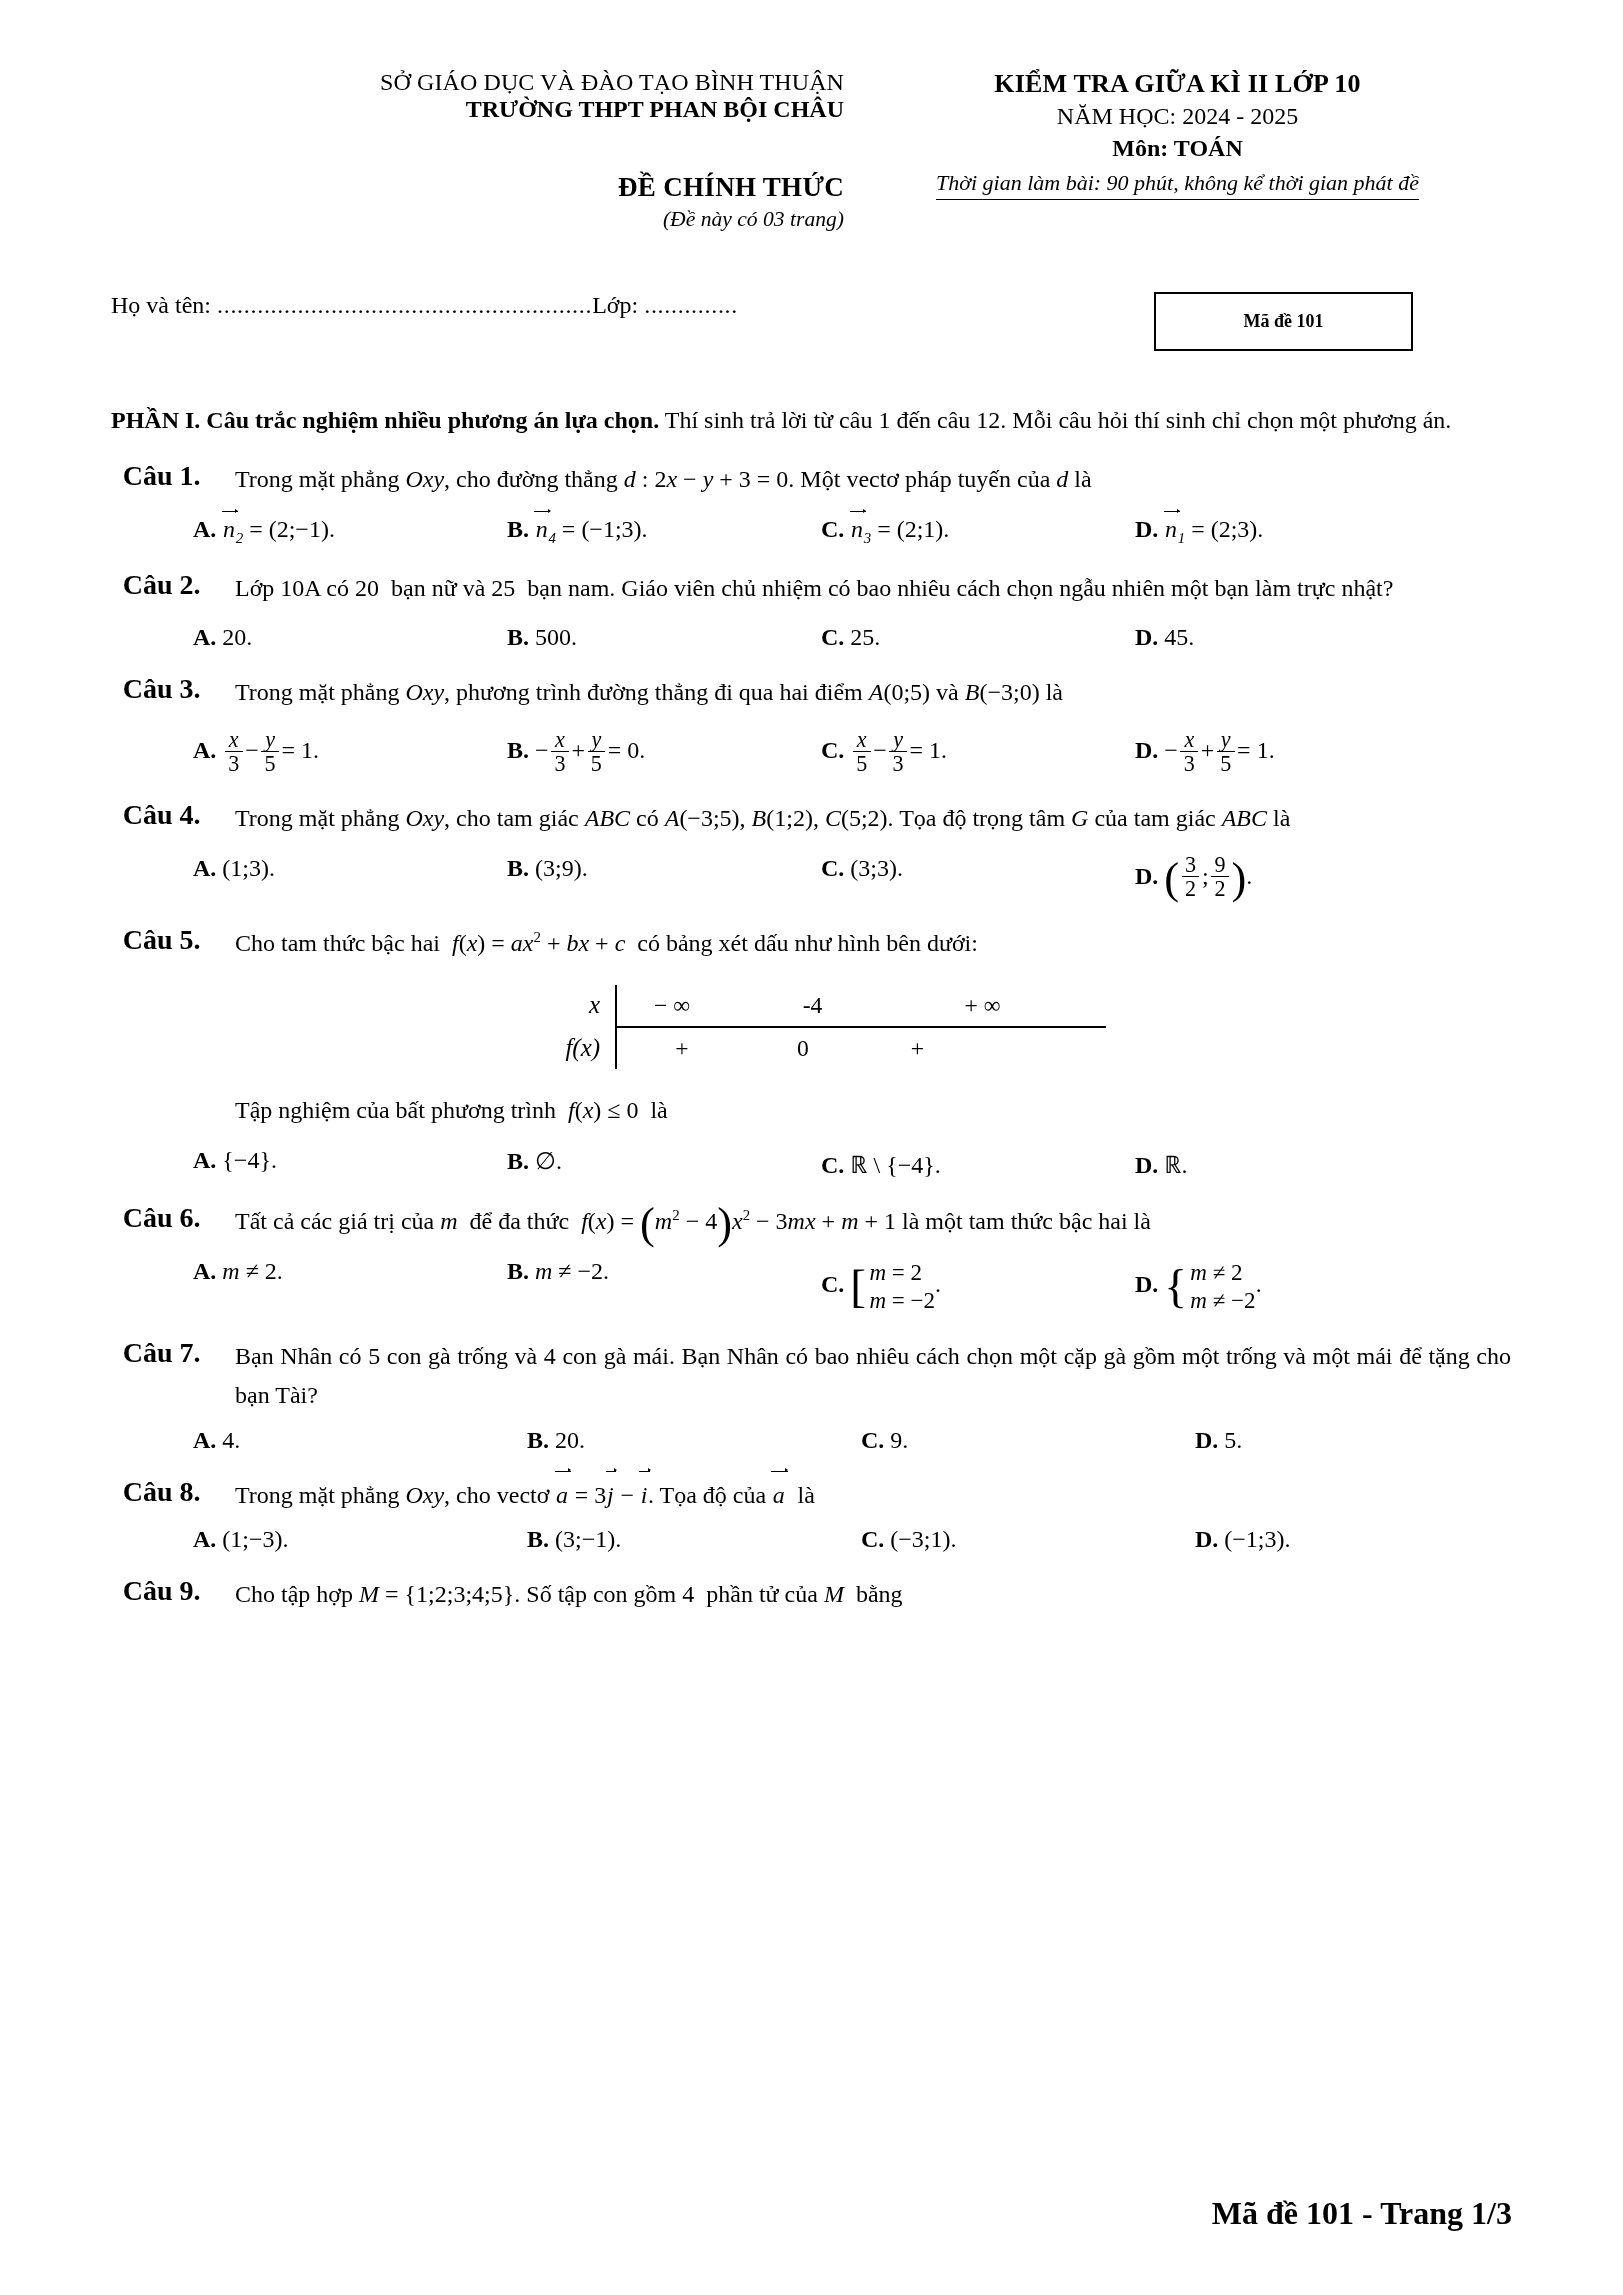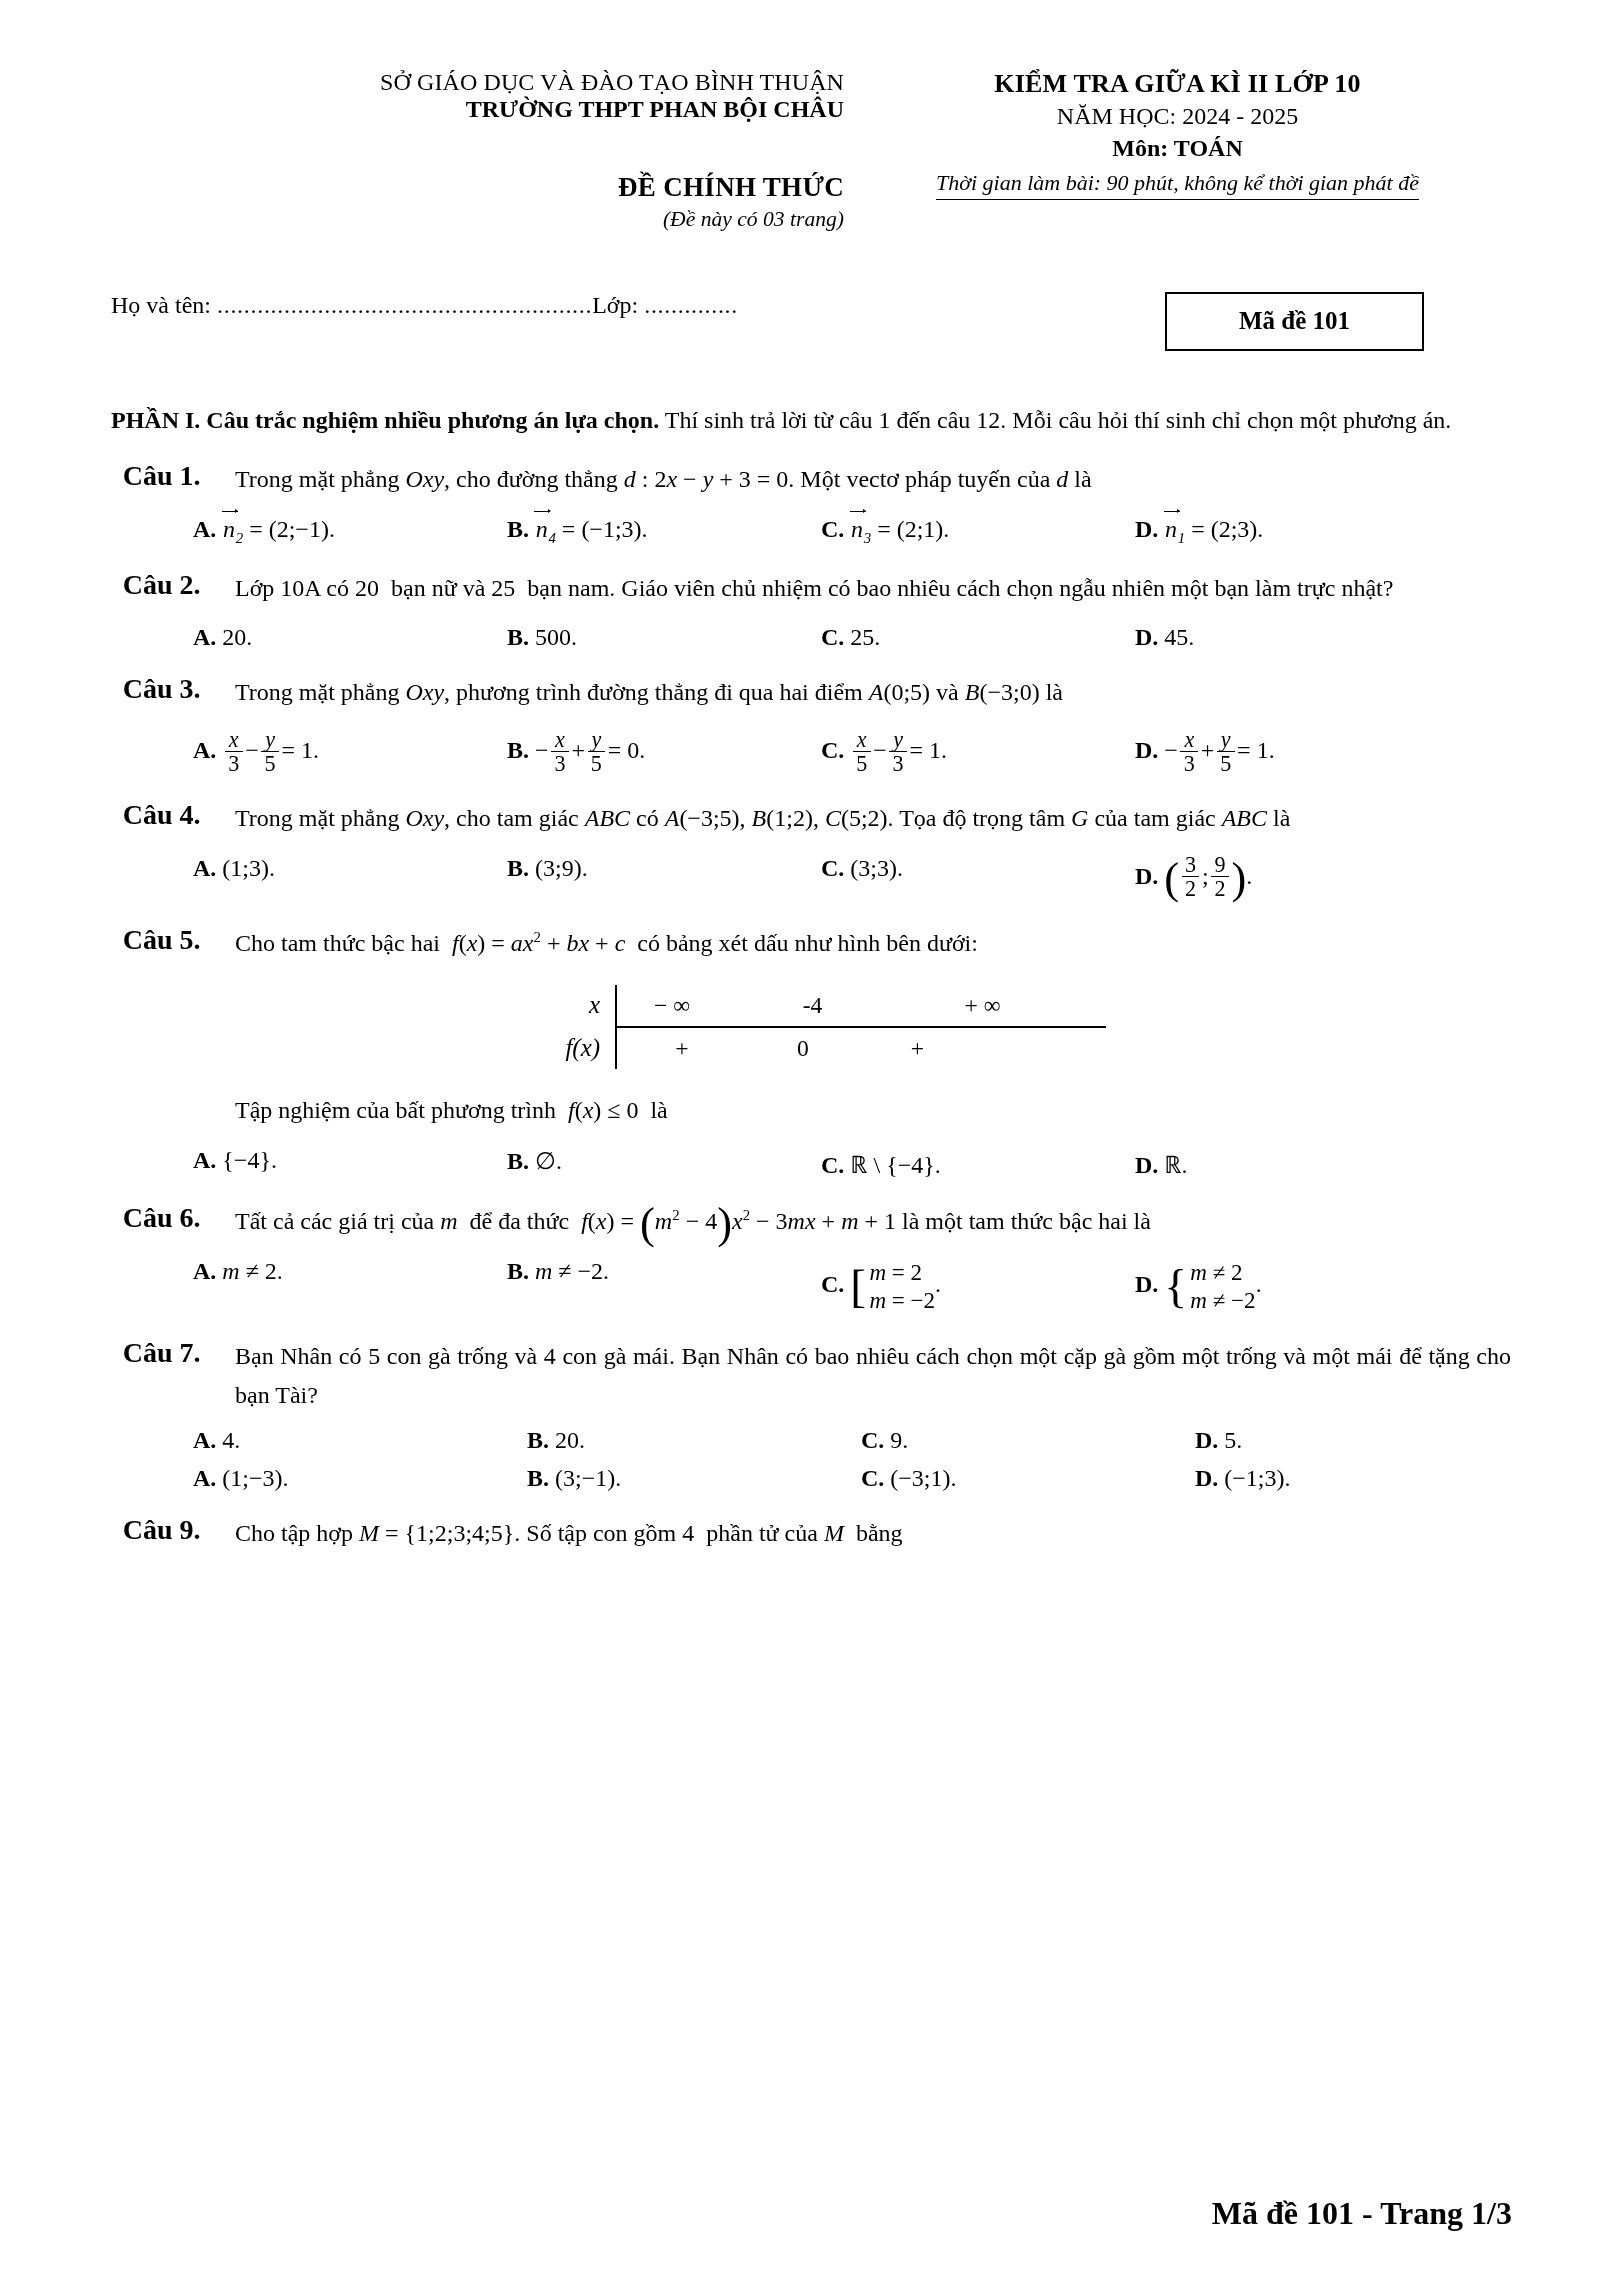--- a/index.html
+++ b/index.html
@@ -43,22 +43,22 @@
   .namerow {
     display:flex; align-items:flex-start;
     margin-top:60px;
   }
   .nameline { font-size:24px; width:1021px; }
   .dots { letter-spacing:0.7px; }
   .ma-de-box {
     border:2px solid #000;
     width:255px; height:55px;
     display:flex; align-items:center; justify-content:center;
-    font-size:25px; font-weight:bold;
-    margin-left:33px;
+    font-size:18px; font-weight:bold;
+    margin-left:22px;
   }
 
   
   .part-title {
     margin-top:51px;
     font-size:24px;
     line-height:1.5;
     text-align:justify;
   }
   .part-title b { font-weight:bold; }
@@ -319,20 +319,26 @@
       Bạn Nhân có 5 con gà trống và 4 con gà mái. Bạn Nhân có bao nhiêu cách chọn một cặp gà gồm một trống và một mái để tặng cho bạn Tài?
     </div>
   </div>
   <div class="ans ans-tight">
     <div><b>A.</b> 4.</div>
     <div><b>B.</b> 20.</div>
     <div><b>C.</b> 9.</div>
     <div><b>D.</b> 5.</div>
   </div>
 
+  <div class="q">
+    <div class="q-label">Câu 8.</div>
+    <div class="q-body nj">
+      Trong mặt phẳng <span class="mi">Oxy</span>, cho vectơ <span class="vec mi">a</span> = 3<span class="vec mi">j</span> − <span class="vec mi">i</span>. Tọa độ của <span class="vec mi">a</span>&nbsp; là
+    </div>
+  </div>
   <div class="ans ans-tight">
     <div><b>A.</b> <span class="pgrp">(1;−3).</span></div>
     <div><b>B.</b> <span class="pgrp">(3;−1).</span></div>
     <div><b>C.</b> <span class="pgrp">(−3;1).</span></div>
     <div><b>D.</b> <span class="pgrp">(−1;3).</span></div>
   </div>
 
   <div class="q">
     <div class="q-label">Câu 9.</div>
     <div class="q-body nj">

